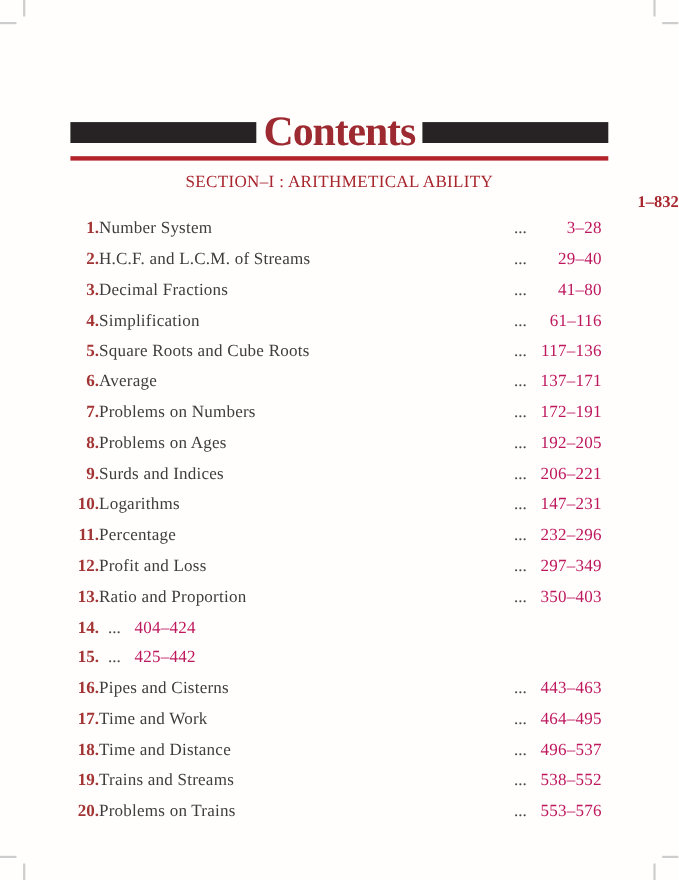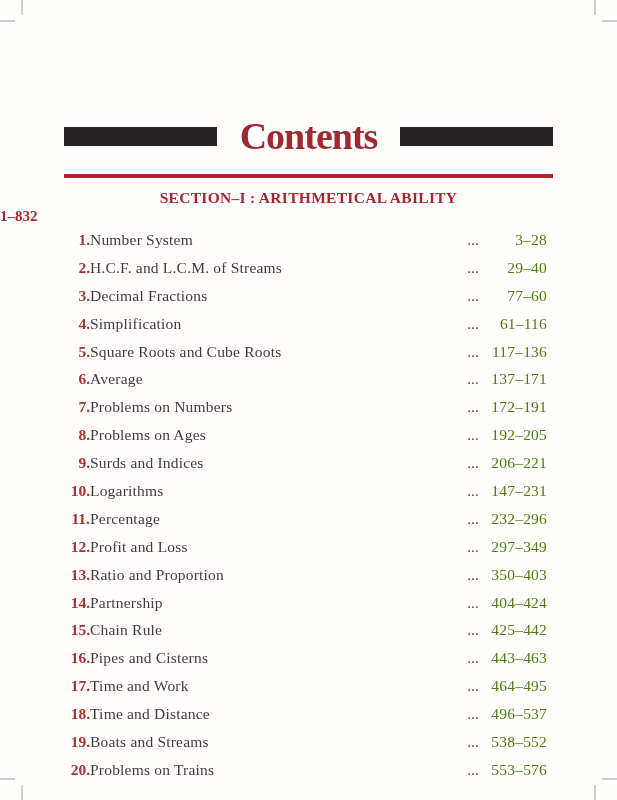--- a/index.html
+++ b/index.html
@@ -19,42 +19,42 @@
   .bl-v{left:21px;bottom:0;}     .bl-h{left:0;top:778px;}
   .br-v{left:594px;bottom:0;}    .br-h{right:0;top:778px;}
 
   
   .title-block{
     margin:100px 64px 0 64px;
     display:flex;align-items:center;
   }
   .title-bar{flex:1;height:19px;background:#272224;}
   .page-title{
-    margin:16px;padding:0 7px;
+    margin:0;padding:0 7px;
     font-size:38px;line-height:40px;font-weight:bold;
     letter-spacing:-1px;
     color:#9e2a31;
     white-space:nowrap;
   }
   .red-rule{
     margin:2px 64px 0 64px;
     height:4px;background:#b2242a;
   }
 
   
   .section-heading{
     margin-top:11px;
     text-align:center;
-    font-size:15.5px;font-weight:bold;
+    font-size:15.5px;font-weight:normal;
     letter-spacing:.3px;
     color:#a8262e;
   }
   .section-range{
     margin-top:1px;
-    text-align:left;
+    text-align:right;
     font-size:15px;font-weight:bold;
     color:#a8262e;
   }
 
   
   .toc{
     list-style:none;
     margin:6px 70px 0 64px;padding:0;
   }
   .row{
@@ -72,21 +72,21 @@
     flex:1;
     letter-spacing:.2px;
     white-space:nowrap;overflow:hidden;
   }
   .dots{
     width:28px;text-align:center;
     color:#4a4747;flex:none;
   }
   .pages{
     width:60px;text-align:right;
-    color:#4d7c0f;flex:none;
+    color:#be185d;flex:none;
     letter-spacing:.2px;
   }
 </style>
 </head>
 <body>
 
 <div class="page">
 
   <div class="mark v tl-v"></div>
   <div class="mark h tl-h"></div>
@@ -117,21 +117,21 @@
       <li class="row">
         <span class="num">2.</span>
         <span class="row-title">H.C.F. and L.C.M. of Streams</span>
         <span class="dots">...</span>
         <span class="pages">29–40</span>
       </li>
       <li class="row">
         <span class="num">3.</span>
         <span class="row-title">Decimal Fractions</span>
         <span class="dots">...</span>
-        <span class="pages">77–60</span>
+        <span class="pages">41–80</span>
       </li>
       <li class="row">
         <span class="num">4.</span>
         <span class="row-title">Simplification</span>
         <span class="dots">...</span>
         <span class="pages">61–116</span>
       </li>
       <li class="row">
         <span class="num">5.</span>
         <span class="row-title">Square Roots and Cube Roots</span>
@@ -181,27 +181,25 @@
         <span class="pages">297–349</span>
       </li>
       <li class="row">
         <span class="num">13.</span>
         <span class="row-title">Ratio and Proportion</span>
         <span class="dots">...</span>
         <span class="pages">350–403</span>
       </li>
       <li class="row">
         <span class="num">14.</span>
-        <span class="row-title">Partnership</span>
         <span class="dots">...</span>
         <span class="pages">404–424</span>
       </li>
       <li class="row">
         <span class="num">15.</span>
-        <span class="row-title">Chain Rule</span>
         <span class="dots">...</span>
         <span class="pages">425–442</span>
       </li>
       <li class="row">
         <span class="num">16.</span>
         <span class="row-title">Pipes and Cisterns</span>
         <span class="dots">...</span>
         <span class="pages">443–463</span>
       </li>
       <li class="row">
@@ -211,21 +209,21 @@
         <span class="pages">464–495</span>
       </li>
       <li class="row">
         <span class="num">18.</span>
         <span class="row-title">Time and Distance</span>
         <span class="dots">...</span>
         <span class="pages">496–537</span>
       </li>
       <li class="row">
         <span class="num">19.</span>
-        <span class="row-title">Boats and Streams</span>
+        <span class="row-title">Trains and Streams</span>
         <span class="dots">...</span>
         <span class="pages">538–552</span>
       </li>
       <li class="row">
         <span class="num">20.</span>
         <span class="row-title">Problems on Trains</span>
         <span class="dots">...</span>
         <span class="pages">553–576</span>
       </li>
     </ol>

